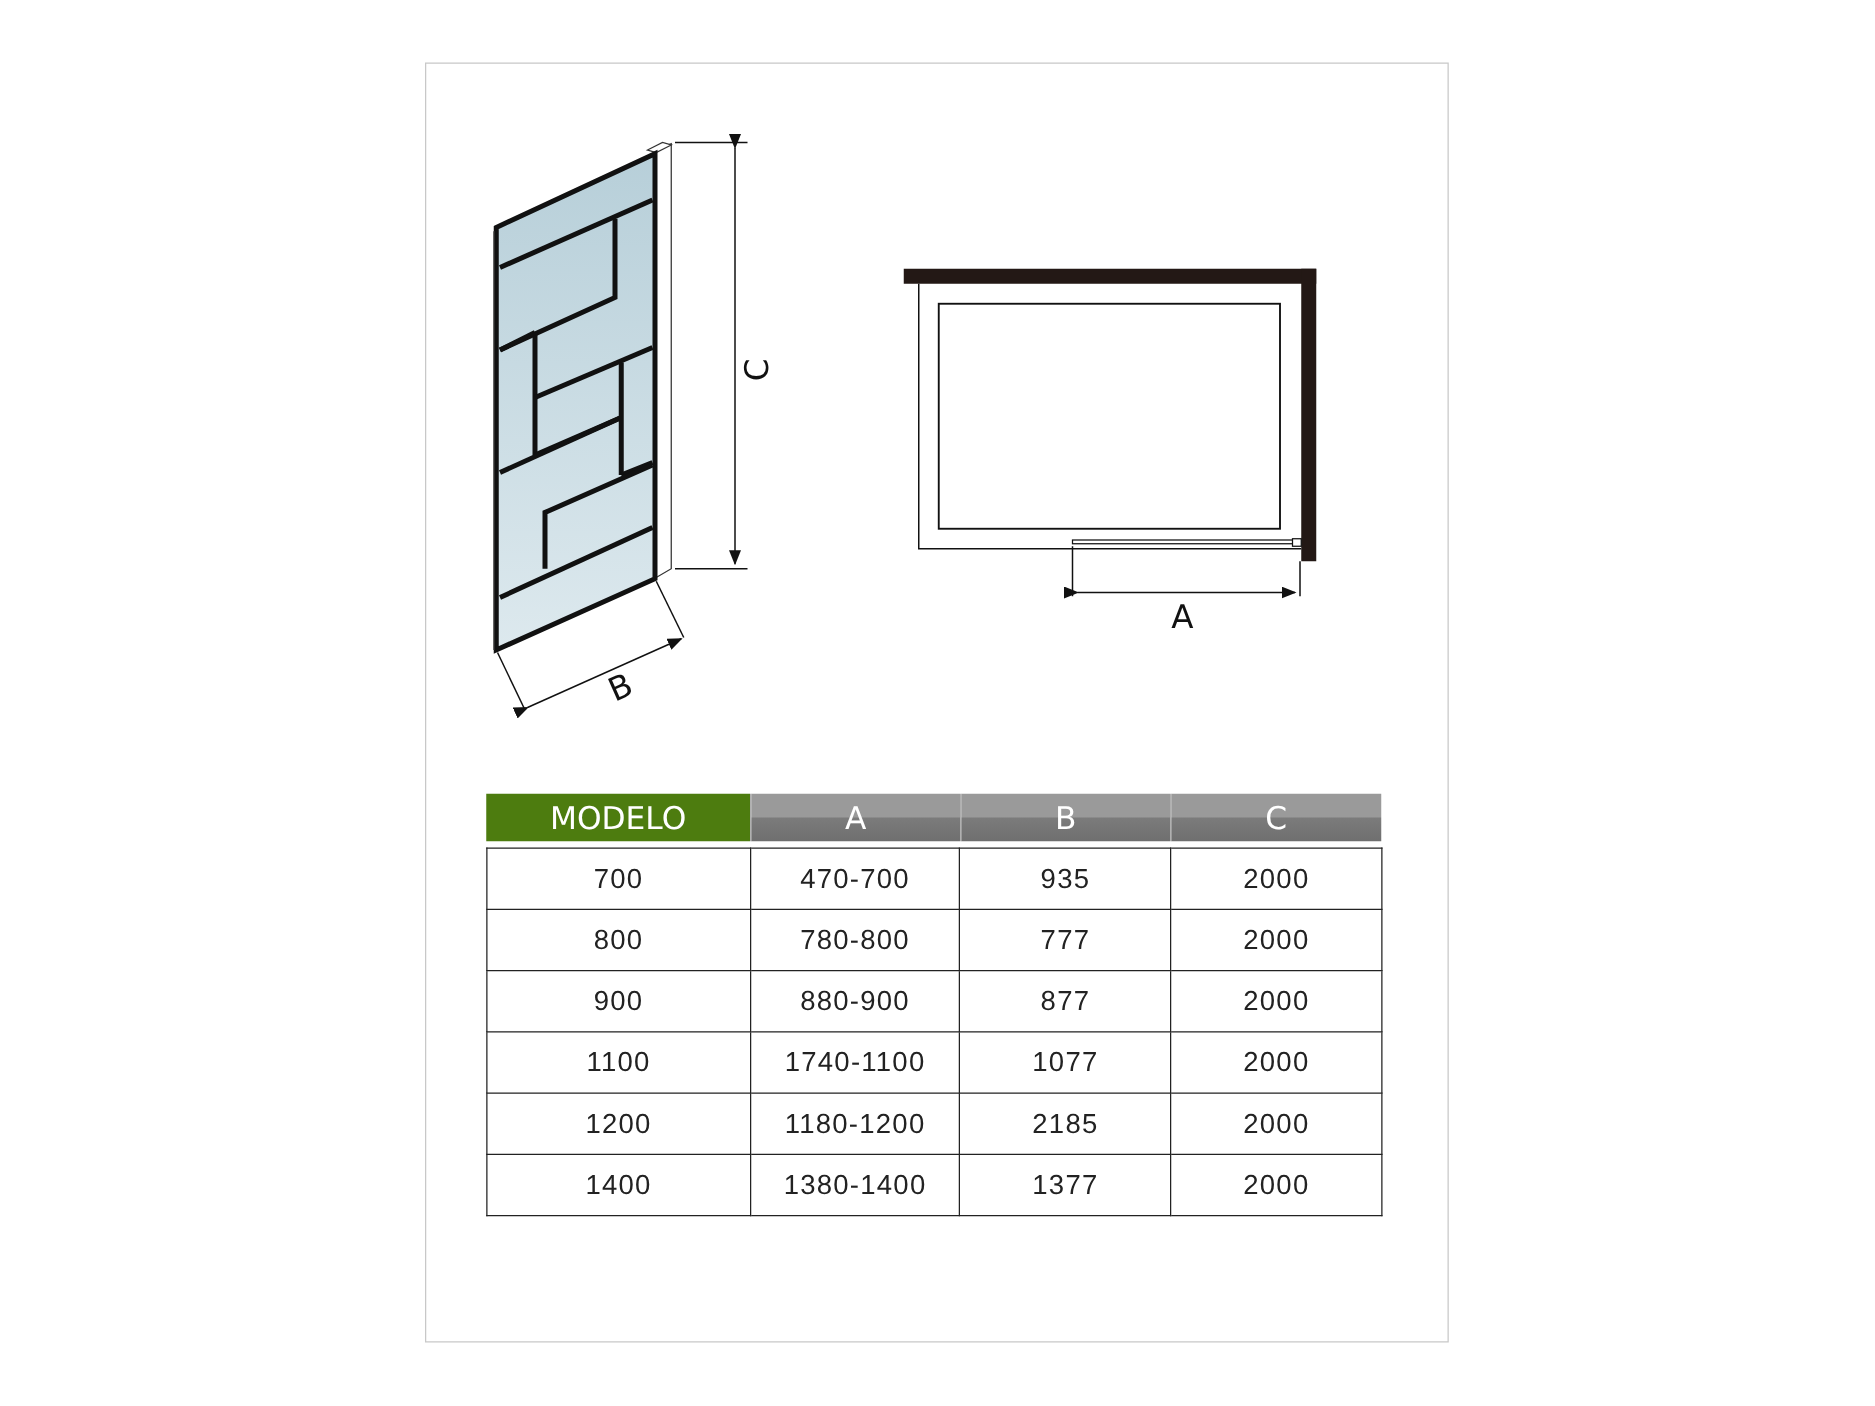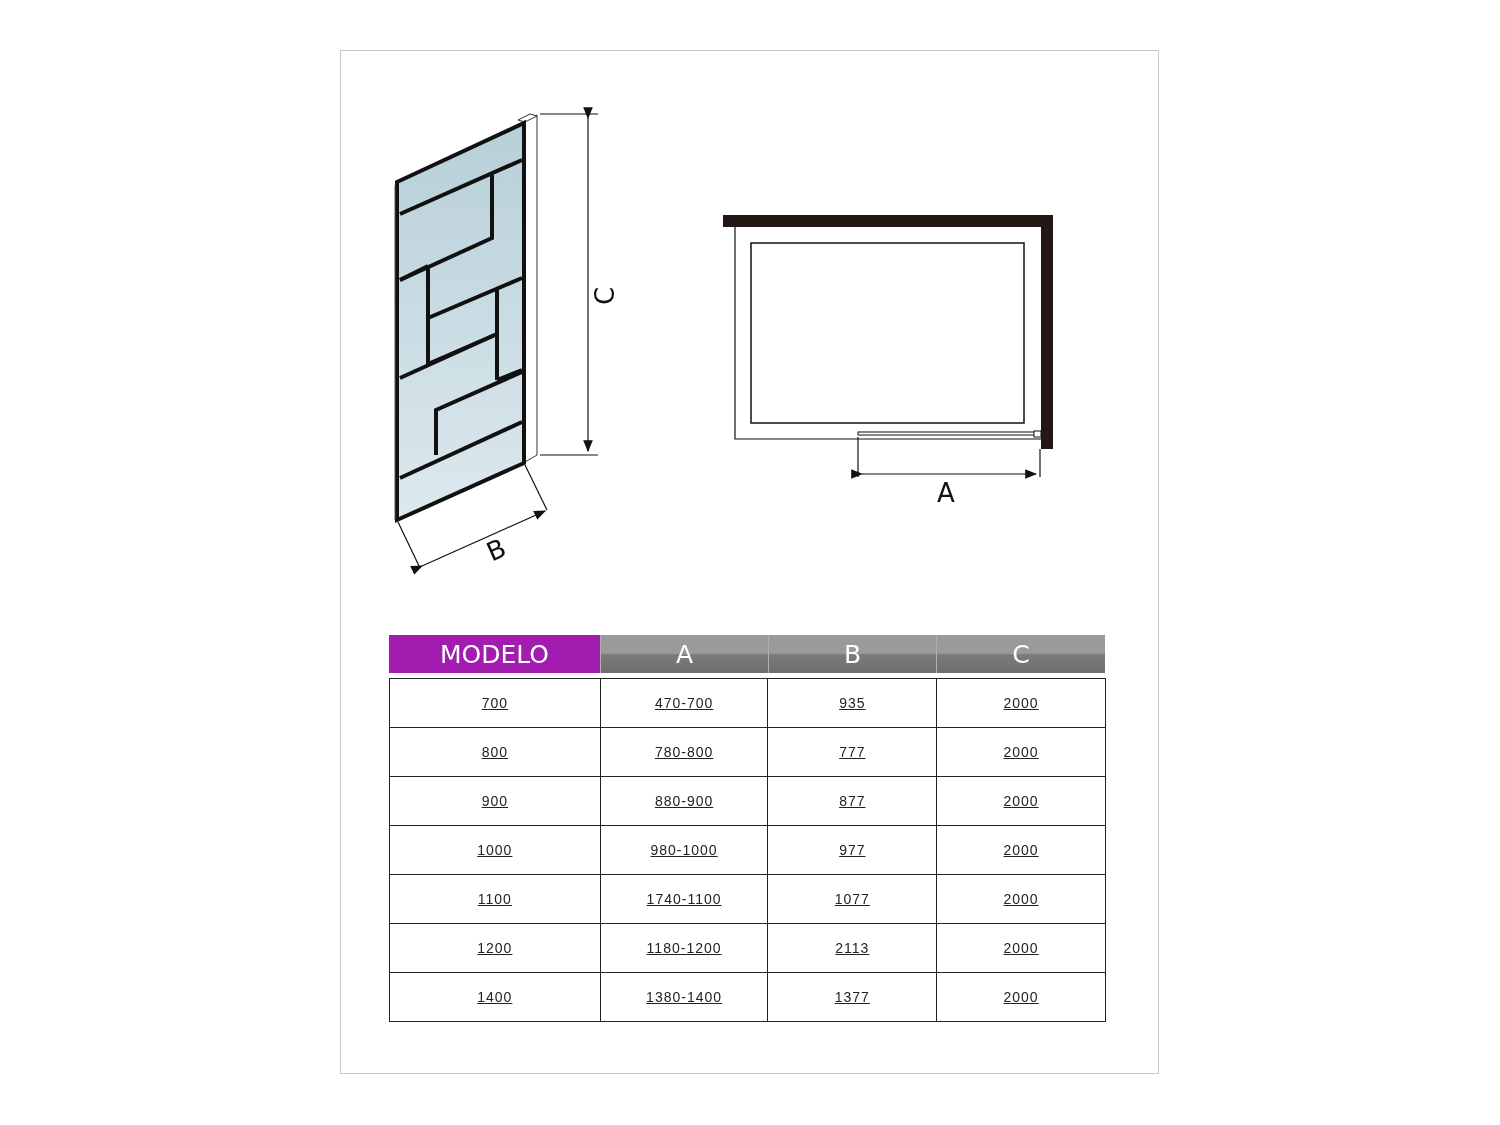--- a/index.html
+++ b/index.html
@@ -6,27 +6,27 @@
   body { width:1500px; height:1125px; position:relative; overflow:hidden;
          font-family:"Liberation Sans", sans-serif; }
   .frame { position:absolute; left:340px; top:50px; width:819px; height:1024px;
            border:1px solid #c8c8c8; box-sizing:border-box; background:#fff; }
   svg.drawing { position:absolute; left:0; top:0; }
   .dim-label { font-family:"DejaVu Sans", sans-serif; font-size:26px; fill:#111; }
   .hdr { position:absolute; top:635px; height:38px; display:flex; }
   .hdr .cell { height:38px; box-sizing:border-box; display:flex; align-items:center;
                justify-content:center; color:#fff; font-size:25px;
                font-family:"DejaVu Sans", sans-serif; }
-  .hdr .modelo { background:#a21caf; width:211px; }
+  .hdr .modelo { background:#4d7c0f; width:211px; }
   .hdr .grey { background:linear-gradient(#9a9a9a 0%, #9a9a9a 48%, #7b7b7b 52%, #6f6f6f 100%);
                border-left:1px solid #b0b0b0; }
   table.specs { position:absolute; left:389px; top:678px; width:717px; border-collapse:collapse; }
   table.specs td { border:1.5px solid #222; text-align:center; color:#222;
-                   font-family:"Liberation Sans", sans-serif; font-size:14px; height:48px;
-                   padding:0; letter-spacing:1px;text-decoration:underline; }
+                   font-family:"Liberation Sans", sans-serif; font-size:22px; height:48px;
+                   padding:0; letter-spacing:1px; }
 </style>
 </head>
 <body>
 
 <div class="frame"></div>
 
 <svg class="drawing" width="1500" height="1125">
   <defs>
     <linearGradient id="glass" x1="0" y1="0" x2="0" y2="1">
       <stop offset="0" stop-color="#b7cfd9"></stop>
@@ -116,35 +116,29 @@
       <td>777</td>
       <td>2000</td>
     </tr>
     <tr>
       <td>900</td>
       <td>880-900</td>
       <td>877</td>
       <td>2000</td>
     </tr>
     <tr>
-      <td>1000</td>
-      <td>980-1000</td>
-      <td>977</td>
-      <td>2000</td>
-    </tr>
-    <tr>
       <td>1100</td>
       <td>1740-1100</td>
       <td>1077</td>
       <td>2000</td>
     </tr>
     <tr>
       <td>1200</td>
       <td>1180-1200</td>
-      <td>2113</td>
+      <td>2185</td>
       <td>2000</td>
     </tr>
     <tr>
       <td>1400</td>
       <td>1380-1400</td>
       <td>1377</td>
       <td>2000</td>
     </tr>
   </tbody>
 </table>

